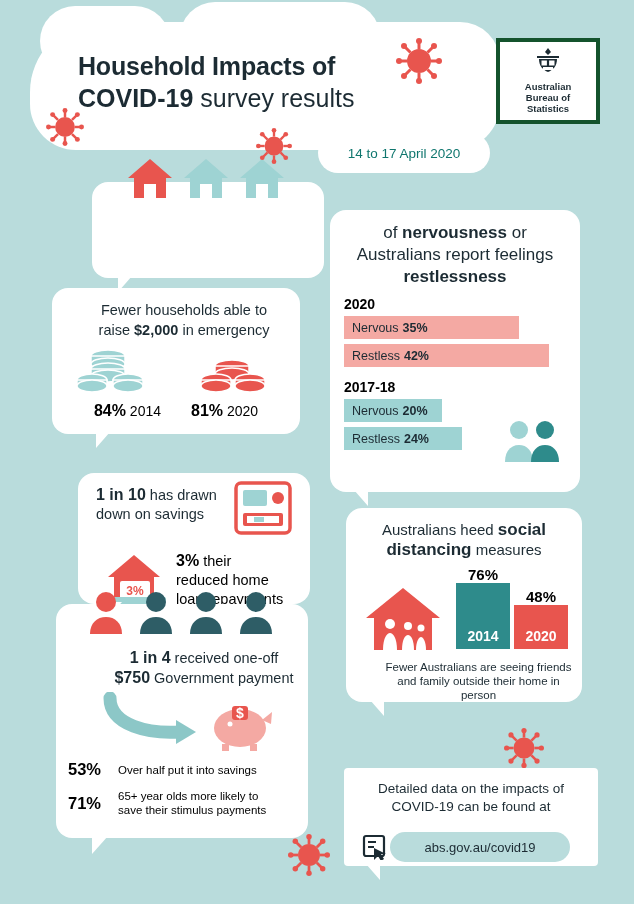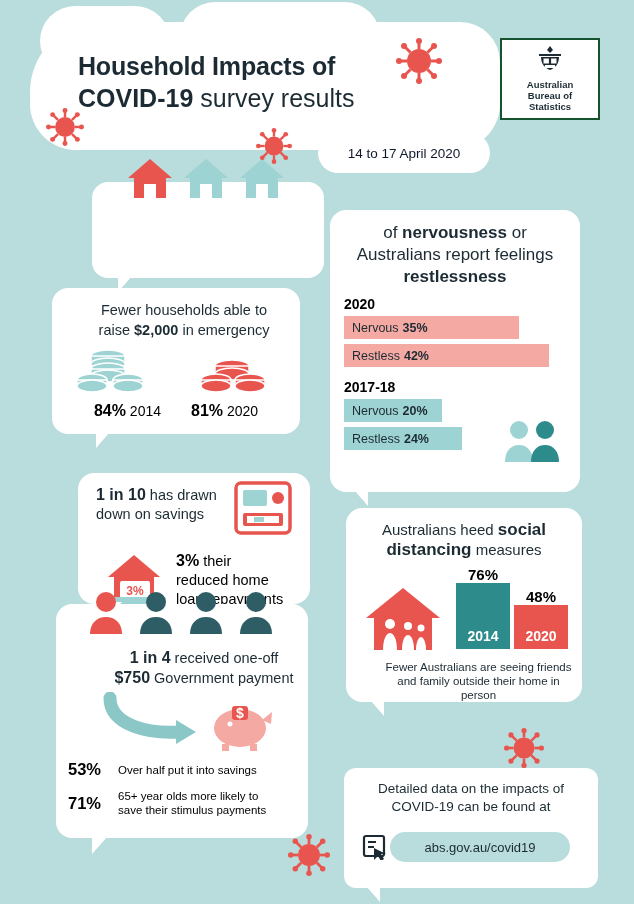--- a/index.html
+++ b/index.html
@@ -74,21 +74,21 @@
     margin-top: 3px;
   }
   .title-l2 b { font-weight: bold; }
   .title-l2 .thin { font-weight: normal; }
   
   #abs-logo {
     position: absolute;
     right: 34px; top: 38px;
     width: 96px; height: 78px;
     background: #ffffff;
-    border: 2px solid #14532d;
+    border: 4px solid #14532d;
     text-align: center;
     z-index: 6;
   }
   #abs-logo .crest {
     margin-top: 5px;
   }
   #abs-logo .logotext {
     font-size: 9.5px;
     font-weight: bold;
     line-height: 11px;
@@ -99,21 +99,21 @@
   #date-pill {
     position: absolute;
     left: 318px; top: 133px;
     width: 172px; height: 40px;
     background: #ffffff;
     border-radius: 20px;
     display: flex;
     align-items: center;
     justify-content: center;
     font-size: 13.5px;
-    color: #0f172a;
+    color: #0f766e;
     z-index: 5;
   }
   
   .virus { position: absolute; z-index: 3; }
   
   .b { font-weight: bold; }
   .cardtext {
     color: #1c2b33;
     text-align: center;
   }
@@ -154,21 +154,21 @@
   .bar.teal { background: #9ed3d3; }
   .bar .lbl { margin-right: 4px; }
   
   #card-social { left: 346px; top: 508px; width: 236px; height: 194px; border-radius: 16px; }
   #card-social .hl { font-size: 15px; line-height: 20px; text-align: center; padding: 12px 12px 0 12px; }
   #card-social .foot { font-size: 11.5px; line-height: 14px; text-align: center; padding: 0 10px; }
   .col-block { position: absolute; }
   .col-bar { width: 54px; display: flex; align-items: flex-end; justify-content: center; color: #fff; font-weight: bold; font-size: 14px; padding-bottom: 5px; box-sizing: border-box; }
   .col-pct { font-size: 15px; font-weight: bold; text-align: center; width: 54px; }
   
-  #card-url { left: 344px; top: 768px; width: 254px; height: 120px; border-radius: 12px; }
+  #card-url { left: 344px; top: 768px; width: 254px; height: 98px; border-radius: 4px; }
   #card-url .hl { font-size: 13.5px; line-height: 18px; text-align: center; padding: 12px 14px 0 14px; }
   #url-pill {
     position: absolute;
     left: 46px; top: 64px;
     width: 180px; height: 30px;
     background: #b9dcdc;
     border-radius: 15px;
     display: flex;
     align-items: center;
     justify-content: center;

